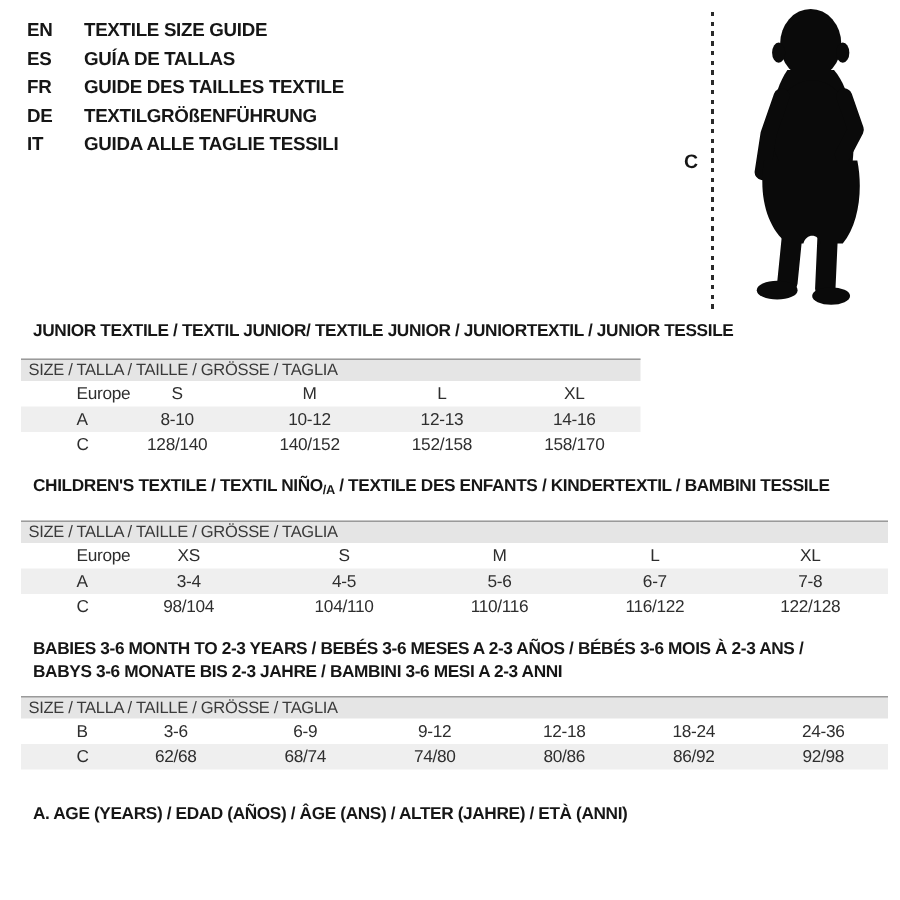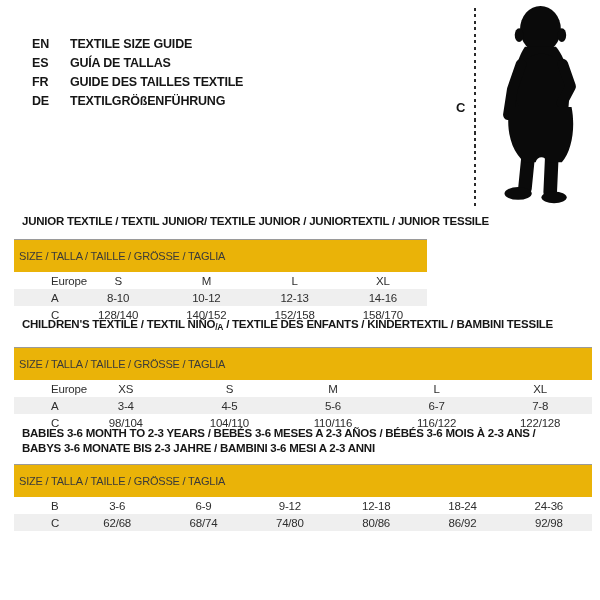--- a/index.html
+++ b/index.html
@@ -1,38 +1,38 @@
 <!DOCTYPE html>
 <html><head>
 <meta charset="utf-8">
 <style>
   html,body{margin:0;padding:0;background:#ffffff;}
   .canvas{
     position:relative;width:600px;height:600px;background:#ffffff;overflow:hidden;
     font-family:"Liberation Sans","DejaVu Sans",sans-serif;color:#1c1c1c;
   }
   
-  .langs{position:absolute;left:32px;top:10px;margin-top:24px;}
+  .langs{position:absolute;left:18px;top:10px;}
   .lang-row{display:flex;height:19px;align-items:center;font-weight:bold;
     font-size:12.5px;letter-spacing:-0.2px;color:#161616;white-space:nowrap;}
   .lang-code{width:38px;flex:0 0 38px;}
   
   .fig-label{position:absolute;left:456px;top:100px;font-weight:bold;font-size:13px;color:#161616;}
   .dash-line{position:absolute;left:474px;top:8px;width:2px;height:198px;
     background:repeating-linear-gradient(#2a2a2a 0 3px,transparent 3px 6.5px);}
   .baby-svg{position:absolute;left:486px;top:4px;}
   
   .stitle{position:absolute;left:22px;font-weight:bold;font-size:11.5px;
     letter-spacing:-0.25px;color:#161616;white-space:nowrap;}
   .s1{top:215px;} .s2{top:318px;} .s3{top:426px;line-height:15px;white-space:normal;width:565px;}
   .sub{font-size:8.5px;vertical-align:-2px;}
   
   .size-table{position:absolute;left:14px;color:#2e2e2e;}
   .t1{top:239px;width:413px;} .t2{top:347px;width:578px;} .t3{top:464px;width:578px;}
-  .bar{height:33px;background:#eab308;border-top:1px solid #9a9a9a;display:flex;align-items:center;
+  .bar{height:15px;background:#e5e5e5;border-top:1px solid #9a9a9a;display:flex;align-items:center;
     padding-left:5px;font-size:11px;color:#3a3a3a;box-sizing:border-box;letter-spacing:-0.2px;}
   .trow{display:grid;height:17px;align-items:center;font-size:11.5px;letter-spacing:-0.2px;}
   .t1 .trow{grid-template-columns:60px repeat(4,1fr);}
   .t2 .trow{grid-template-columns:60px repeat(5,1fr);}
   .t3 .trow{grid-template-columns:60px repeat(6,1fr);}
   .lbl{padding-left:5px;text-align:left;margin-left:32px;}
   .val{text-align:center;}
   .shaded{background:#efefef;}
   
   .notes{position:absolute;left:22px;top:534px;}
@@ -53,20 +53,24 @@
       <span class="lang-code">ES</span>
       <span class="lang-title">GUÍA DE TALLAS</span>
     </div>
     <div class="lang-row">
       <span class="lang-code">FR</span>
       <span class="lang-title">GUIDE DES TAILLES TEXTILE</span>
     </div>
     <div class="lang-row">
       <span class="lang-code">DE</span>
       <span class="lang-title">TEXTILGRÖßENFÜHRUNG</span>
+    </div>
+    <div class="lang-row">
+      <span class="lang-code">IT</span>
+      <span class="lang-title">GUIDA ALLE TAGLIE TESSILI</span>
     </div>
   </div>
 
   <span class="fig-label">C</span>
   <div class="dash-line"></div>
   <svg class="baby-svg" viewBox="0 0 110 210" width="107" height="204" aria-hidden="true">
     <g fill="#0a0a0a" stroke="none">
       <ellipse cx="56" cy="26" rx="21" ry="24"></ellipse>
       <ellipse cx="34" cy="32" rx="4.5" ry="7"></ellipse>
       <ellipse cx="78" cy="32" rx="4.5" ry="7"></ellipse>
@@ -161,15 +165,16 @@
       <span class="val">62/68</span>
       <span class="val">68/74</span>
       <span class="val">74/80</span>
       <span class="val">80/86</span>
       <span class="val">86/92</span>
       <span class="val">92/98</span>
     </div>
   </div>
 
   <div class="notes">
+    <div class="note-line">A. AGE (YEARS) / EDAD (AÑOS) / ÂGE (ANS) / ALTER (JAHRE) / ETÀ (ANNI)</div>
   </div>
 
 </div>
 
 </body></html>

